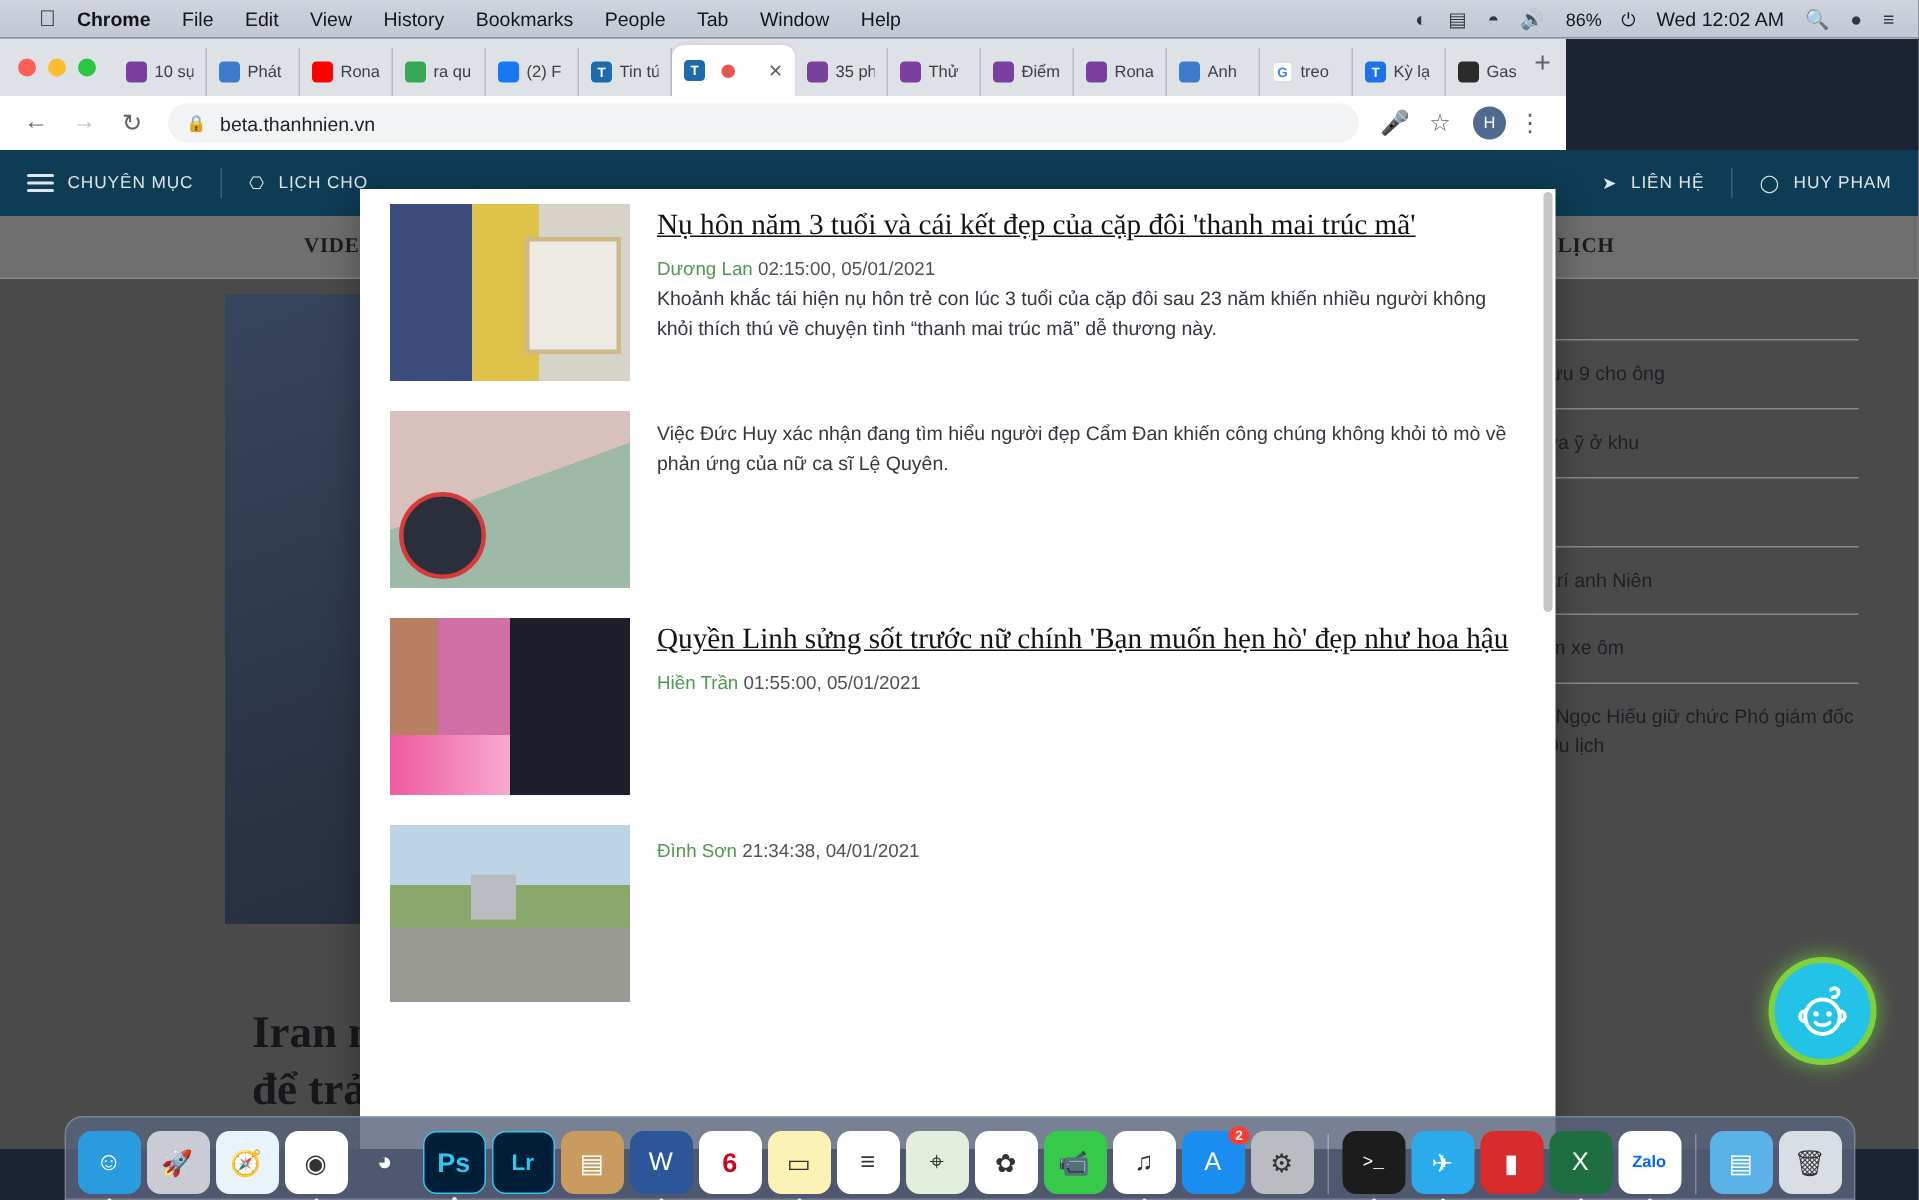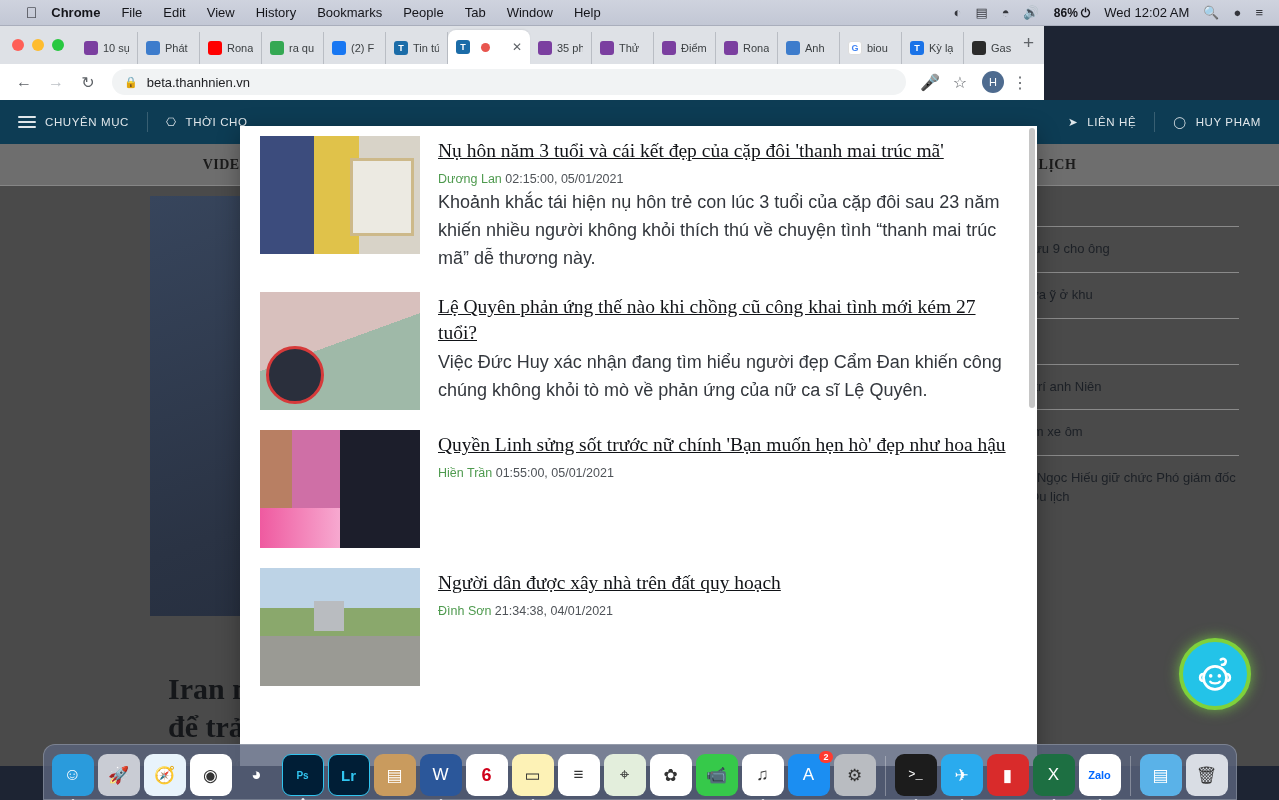--- a/index.html
+++ b/index.html
@@ -19,21 +19,21 @@
     font-size: 13px; color: #14151a;
     padding: 0 10px;
     border-bottom: 1px solid #a9aebc;
   }
   .menubar .apple { font-size: 15px; margin: 0 14px 0 16px; line-height: 1; }
   .menubar .mi { margin-right: 21px; white-space: nowrap; }
   .menubar .mi.bold { font-weight: bold; }
   .menubar .right { margin-left: auto; display: flex; align-items: center; gap: 14px; padding-right: 6px; }
   .menubar .right .ic { font-size: 13px; opacity: .82; }
   .menubar .right .clock { font-size: 13px; }
-  .menubar .batt { font-size: 12px; display: flex; align-items: center; gap: 3px; font-weight: bold;}
+  .menubar .batt { font-size: 12px; display: flex; align-items: center; gap: 13px;}
 
   
   .chrome {
     position: absolute; top: 26px; left: 0;
     width: 1044px; height: 714px;
     background: #dee1e6;
   }
   .tabstrip {
     height: 38px; display: flex; align-items: flex-end;
     padding-left: 8px; position: relative;
@@ -133,21 +133,21 @@
     overflow: hidden;
   }
   .dd-list { padding: 0; }
   .dd-row { display: flex; gap: 18px; padding: 10px 20px 10px 20px; }
   .dd-thumb { width: 160px; height: 118px; flex: 0 0 160px; }
   .dd-body { flex: 1; padding-top: 2px; }
   .dd-title { font-family: "Liberation Serif", serif; font-size: 19.5px; line-height: 1.32;
               color: #111317; font-weight: normal; text-decoration: underline; }
   .dd-meta { font-size: 12.5px; color: #4f5358; margin-top: 8px; }
   .dd-meta .au { color: #4e9a4e; }
-  .dd-desc { font-size: 18px; line-height: 1.55; color: #33373d; margin-top: 3px; }
+  .dd-desc { font-size: 13px; line-height: 1.55; color: #33373d; margin-top: 3px; }
   .dd-scroll { position: absolute; right: 2px; top: 2px; width: 6px; height: 280px;
                background: #c6c6c6; border-radius: 3px; }
 
   
   .th1 { background:
       linear-gradient(90deg,#3c4c7d 0 34%, #e0c24a 34% 62%, #d8d3c8 62% 100%),
       #cfc9bb; position: relative; }
   .th1::after { content:""; position:absolute; right:6px; top:22px; width:58px; height:72px;
       background:#eceae2; border:3px solid #cdb98a; }
   .th2 { background: linear-gradient(160deg,#d8c0bd 0 45%, #9fb9a8 45% 100%); position: relative; }
@@ -262,21 +262,21 @@
         <div class="tab">
           <span class="fav" style="background: rgb(123, 63, 160);"></span>
           <span class="lbl">Rona</span>
         </div>
         <div class="tab">
           <span class="fav" style="background: rgb(61, 124, 204);"></span>
           <span class="lbl">Anh</span>
         </div>
         <div class="tab">
           <span class="fav" style="background: rgb(255, 255, 255); color: rgb(66, 133, 244); border: 1px solid rgb(221, 221, 221);">G</span>
-          <span class="lbl">biou</span>
+          <span class="lbl">treo</span>
         </div>
         <div class="tab">
           <span class="fav" style="background: rgb(26, 115, 232);">T</span>
           <span class="lbl">Kỳ lạ</span>
         </div>
         <div class="tab">
           <span class="fav" style="background: rgb(43, 43, 43);"></span>
           <span class="lbl">Gas</span>
         </div>
         <div class="tab">
@@ -311,21 +311,21 @@
       <div class="grp">
         <span class="burger">
             <b></b>
             <b></b>
             <b></b>
           </span>
         <span>CHUYÊN MỤC</span>
       </div>
       <div class="grp last">
         <span>⎔</span>
-        <span>THỜI CHO</span>
+        <span>LỊCH CHO</span>
       </div>
       <div class="hdr-right">
         <div class="grp">
           <span>➤</span>
           <span>LIÊN HỆ</span>
         </div>
         <div class="grp last">
           <span>◯</span>
           <span>HUY PHAM</span>
         </div>
@@ -380,35 +380,33 @@
             <div class="dd-thumb th1"></div>
             <div class="dd-body">
               <div class="dd-title">Nụ hôn năm 3 tuổi và cái kết đẹp của cặp đôi 'thanh mai trúc mã'</div>
               <div class="dd-meta"><span class="au">Dương Lan</span><span> 02:15:00, 05/01/2021</span></div>
               <div class="dd-desc">Khoảnh khắc tái hiện nụ hôn trẻ con lúc 3 tuổi của cặp đôi sau 23 năm khiến nhiều người không khỏi thích thú về chuyện tình “thanh mai trúc mã” dễ thương này.</div>
             </div>
           </div>
           <div class="dd-row">
             <div class="dd-thumb th2"></div>
             <div class="dd-body">
-              <div class="dd-title">Lệ Quyên phản ứng thế nào khi chồng cũ công khai tình mới kém 27 tuổi?</div>
               <div class="dd-desc">Việc Đức Huy xác nhận đang tìm hiểu người đẹp Cẩm Đan khiến công chúng không khỏi tò mò về phản ứng của nữ ca sĩ Lệ Quyên.</div>
             </div>
           </div>
           <div class="dd-row">
             <div class="dd-thumb th3"></div>
             <div class="dd-body">
               <div class="dd-title">Quyền Linh sửng sốt trước nữ chính 'Bạn muốn hẹn hò' đẹp như hoa hậu</div>
               <div class="dd-meta"><span class="au">Hiền Trần</span><span> 01:55:00, 05/01/2021</span></div>
             </div>
           </div>
           <div class="dd-row">
             <div class="dd-thumb th4"></div>
             <div class="dd-body">
-              <div class="dd-title">Người dân được xây nhà trên đất quy hoạch</div>
               <div class="dd-meta"><span class="au">Đình Sơn</span><span> 21:34:38, 04/01/2021</span></div>
             </div>
           </div>
         </div>
       <div class="dd-scroll"></div>
     </div>
 
   </div>
 </div>
 
@@ -423,21 +421,21 @@
       <i class="app" style="background: rgb(232, 243, 251);">
         <span style="color: rgb(51, 51, 51);">🧭</span>
       </i>
       <i class="app run" style="background: rgb(255, 255, 255);">
         <span style="color: rgb(51, 51, 51);">◉</span>
       </i>
       <i class="app">
         <span>◕</span>
       </i>
       <i class="app run" style="background: rgb(0, 30, 54); border: 1.5px solid rgb(49, 197, 240);">
-        <span style="color: rgb(49, 197, 240); font-size: 10px; font-weight: bold;">Ps</span>
+        <span style="color: rgb(49, 197, 240); font-size: 18px; font-weight: bold;">Ps</span>
       </i>
       <i class="app" style="background: rgb(0, 30, 54); border: 1.5px solid rgb(49, 197, 240);">
         <span style="color: rgb(49, 197, 240); font-size: 15px; font-weight: bold;">Lr</span>
       </i>
       <i class="app" style="background: rgb(201, 155, 94);">
         <span>▤</span>
       </i>
       <i class="app run" style="background: rgb(43, 87, 154);">
         <span>W</span>
       </i>

